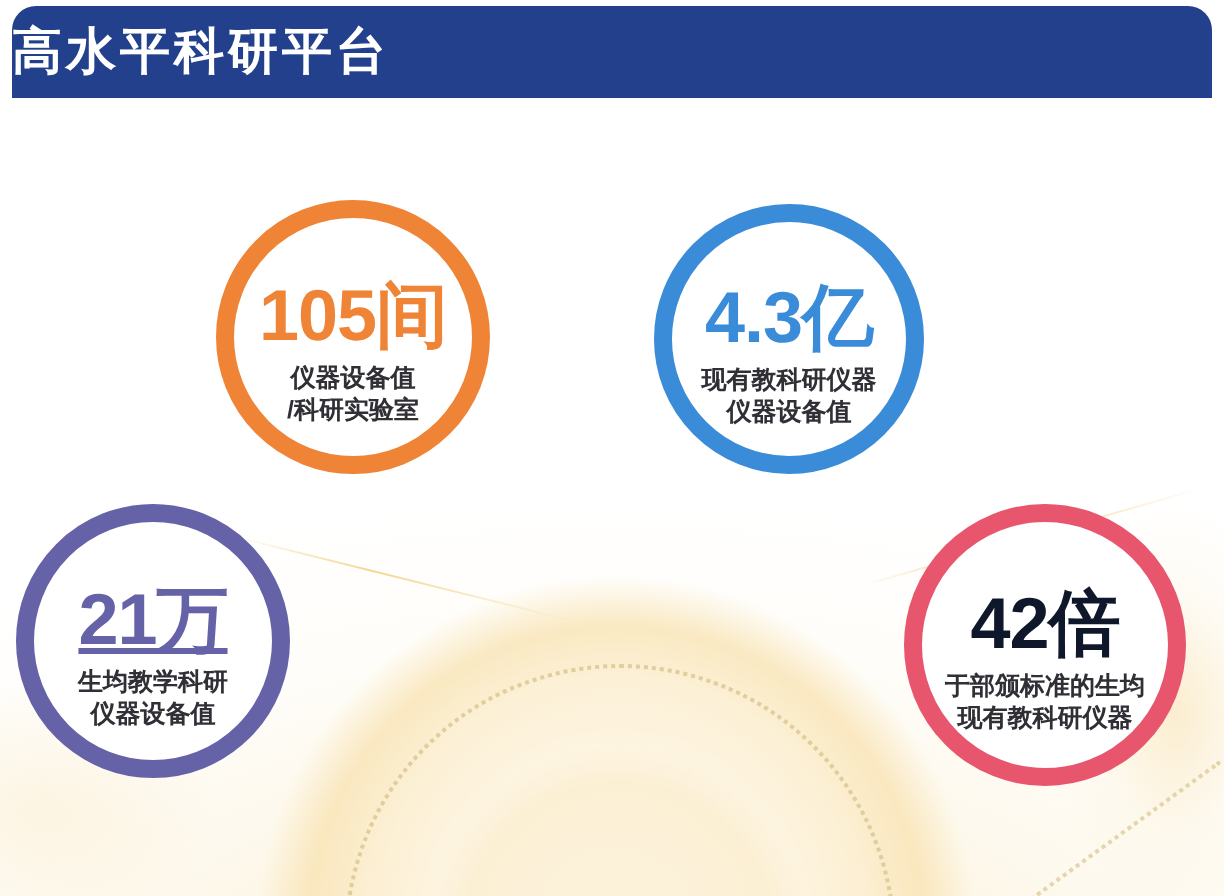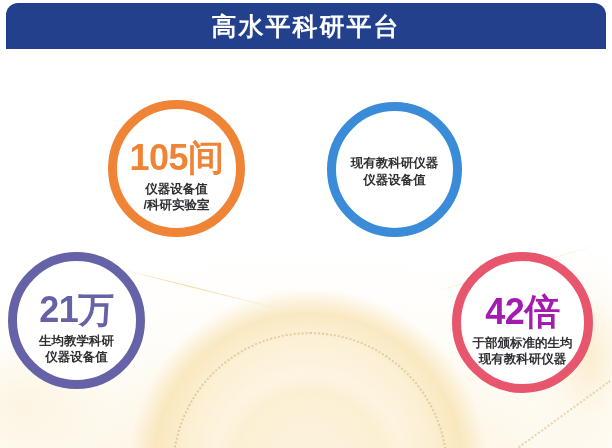--- a/index.html
+++ b/index.html
@@ -109,21 +109,21 @@
   .banner {
     position: absolute;
     left: 6px;
     top: 3px;
     width: 600px;
     height: 46px;
     background: #23408C;
     border-radius: 12px 12px 0 0;
     display: flex;
     align-items: center;
-    justify-content: center;
+    justify-content: flex-start;
   }
   .banner-title {
     color: #ffffff;
     font-size: 25px;
     font-weight: bold;
     letter-spacing: 2px;
     line-height: 1;
     white-space: nowrap;
   }
 
@@ -175,31 +175,31 @@
   #stat-assets .stat-value { color: #3A8CD8; }
 
   
   #stat-per-student {
     left: 8px; top: 252px;
     width: 137px; height: 137px;
     border: 9px solid #6562A8;
     background: #ffffff;
     z-index: 6;
   }
-  #stat-per-student .stat-value { color: #6562A8; }
+  #stat-per-student .stat-value { color: #6562A8; text-decoration: underline; }
 
   
   #stat-ratio {
     left: 452px; top: 252px;
     width: 141px; height: 141px;
     border: 9px solid #E8566E;
     background: #ffffff;
     z-index: 6;
   }
-  #stat-ratio .stat-value { color: #a21caf; }
+  #stat-ratio .stat-value { color: #0f172a; }
 
   #stat-labs .stat-desc,
   #stat-assets .stat-desc { max-width: 120px; }
   #stat-per-student .stat-desc { max-width: 118px; }
   #stat-ratio .stat-desc { max-width: 128px; }
 </style>
 </head>
 <body>
 
 <div id="stage">
@@ -222,20 +222,21 @@
     <div class="banner-title">高水平科研平台</div>
   </div>
 
   <div class="stat" id="stat-labs">
     <div class="stat-value">105间</div>
     <div class="stat-desc">仪器设备值
 /科研实验室</div>
   </div>
 
   <div class="stat" id="stat-assets">
+    <div class="stat-value">4.3亿</div>
     <div class="stat-desc">现有教科研仪器
 仪器设备值</div>
   </div>
 
   <div class="stat" id="stat-per-student">
     <div class="stat-value">21万</div>
     <div class="stat-desc">生均教学科研
 仪器设备值</div>
   </div>
 

